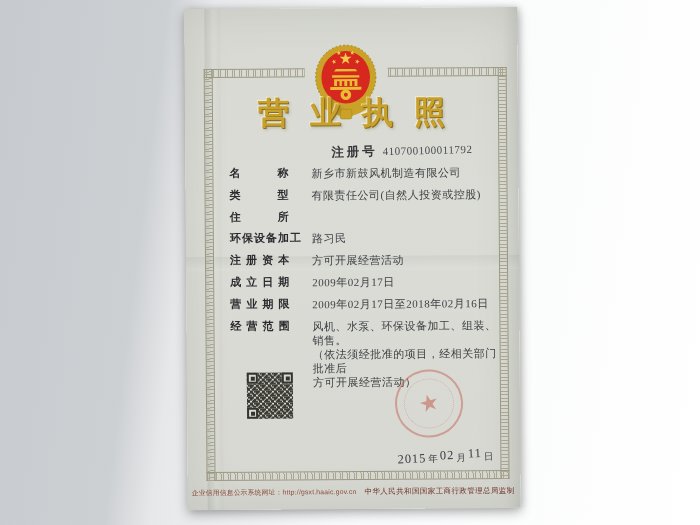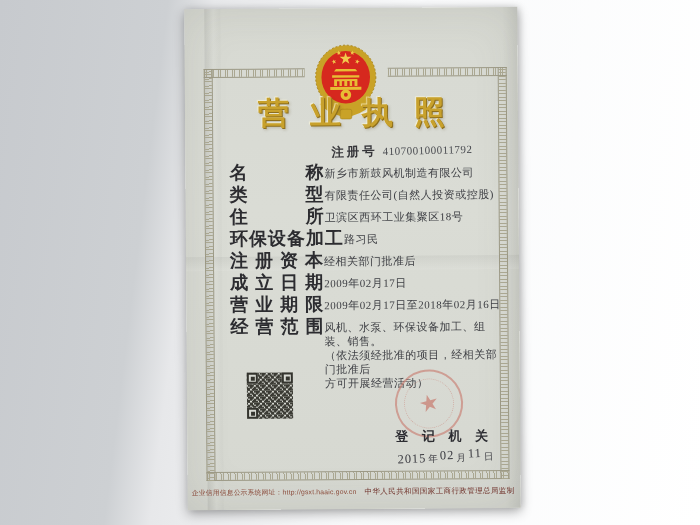--- a/index.html
+++ b/index.html
@@ -39,21 +39,21 @@
     font-size:31px;font-weight:bold;letter-spacing:21px;text-indent:21px;
     color:#c8a12c;font-family:"Liberation Serif","DejaVu Serif",serif;
     text-shadow:1px 1px 0 #8e6f1d,-1px -1px 1px rgba(255,250,220,.65),2px 2px 3px rgba(80,60,10,.25);
   }
   .regno{position:absolute;left:146px;top:133px;transform:rotate(-1deg);white-space:nowrap;}
   .regno .lab{font-size:12.5px;font-weight:bold;color:#36363a;letter-spacing:3px;}
   .regno .num{font-size:11px;color:#4b4d52;font-family:"Liberation Serif","DejaVu Serif",serif;letter-spacing:.5px;margin-left:5px;}
   
   .rows{position:absolute;left:44px;top:157px;width:272px;}
   .row{display:flex;align-items:flex-start;margin-bottom:7px;min-height:14px;}
-  .flabel{flex:0 0 82px;font-size:18px;font-weight:bold;color:#2c2c30;letter-spacing:1px;line-height:14px;white-space:nowrap;}
+  .flabel{flex:0 0 82px;font-size:11px;font-weight:bold;color:#2c2c30;letter-spacing:1px;line-height:14px;white-space:nowrap;}
   .fvalue{font-size:11px;color:#3f4045;font-family:"Liberation Serif","DejaVu Serif",serif;line-height:14px;letter-spacing:.5px;white-space:pre-line;padding-top:1px;}
   
   .qr{position:absolute;left:60px;top:364px;width:46px;height:46px;opacity:.88;
     background:
       repeating-conic-gradient(#26261f 0% 25%,rgba(0,0,0,0) 25% 50%) 0px 0px/6px 6px,
       repeating-conic-gradient(#26261f 0% 25%,rgba(0,0,0,0) 25% 50%) 1px 2px/4px 4px;}
   .finder{position:absolute;width:11px;height:11px;border:2px solid #1e1e18;background:#d9dbd4;box-sizing:border-box;}
   .finder::after{content:"";position:absolute;inset:1.5px;background:#1e1e18;}
   .f-tl{left:0;top:0;} .f-tr{right:0;top:0;} .f-bl{left:0;bottom:0;}
   
@@ -129,29 +129,28 @@
     <div class="row">
       <span class="flabel">名　　　称</span>
       <span class="fvalue">新乡市新鼓风机制造有限公司</span>
     </div>
     <div class="row">
       <span class="flabel">类　　　型</span>
       <span class="fvalue">有限责任公司(自然人投资或控股)</span>
     </div>
     <div class="row">
       <span class="flabel">住　　　所</span>
-      <span class="fvalue">卫滨区西环工业集聚区18号</span>
     </div>
     <div class="row">
       <span class="flabel">环保设备加工</span>
       <span class="fvalue">路习民</span>
     </div>
     <div class="row">
       <span class="flabel">注 册 资 本</span>
-      <span class="fvalue">经相关部门批准后</span>
+      <span class="fvalue">方可开展经营活动</span>
     </div>
     <div class="row">
       <span class="flabel">成 立 日 期</span>
       <span class="fvalue">2009年02月17日</span>
     </div>
     <div class="row">
       <span class="flabel">营 业 期 限</span>
       <span class="fvalue">2009年02月17日至2018年02月16日</span>
     </div>
     <div class="row">
@@ -168,21 +167,20 @@
     <div class="finder f-bl"></div>
   </div>
 
   <div class="seal">
     <div class="inner"></div>
     <svg width="20" height="20" viewBox="-1.1 -1.1 2.2 2.2">
       <polygon points="0,-1 0.2245,-0.309 0.951,-0.309 0.363,0.118 0.588,0.809 0,0.382 -0.588,0.809 -0.363,0.118 -0.951,-0.309 -0.2245,-0.309" fill="rgba(193,77,63,.48)"></polygon>
     </svg>
   </div>
 
-  <div class="registrar">登 记 机 关</div>
   <div class="issue-date">
     <span class="d">2015</span><span class="u">年</span><span class="d up1">02</span><span class="u">月</span><span class="d up2">11</span><span class="u">日</span>
   </div>
 
   <div class="pfooter">
     <span class="left">企业信用信息公示系统网址：http://gsxt.haaic.gov.cn</span>
     <span class="right">中华人民共和国国家工商行政管理总局监制</span>
   </div>
 
 </div>

